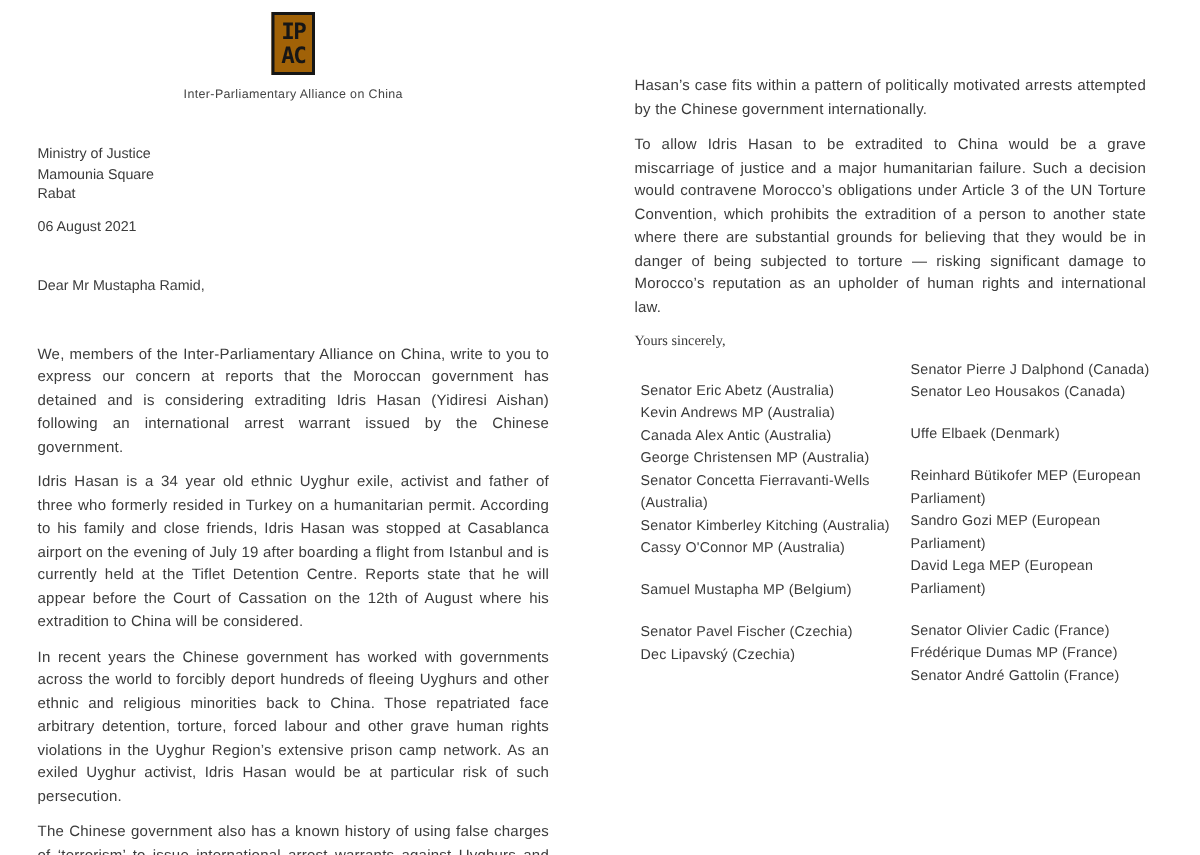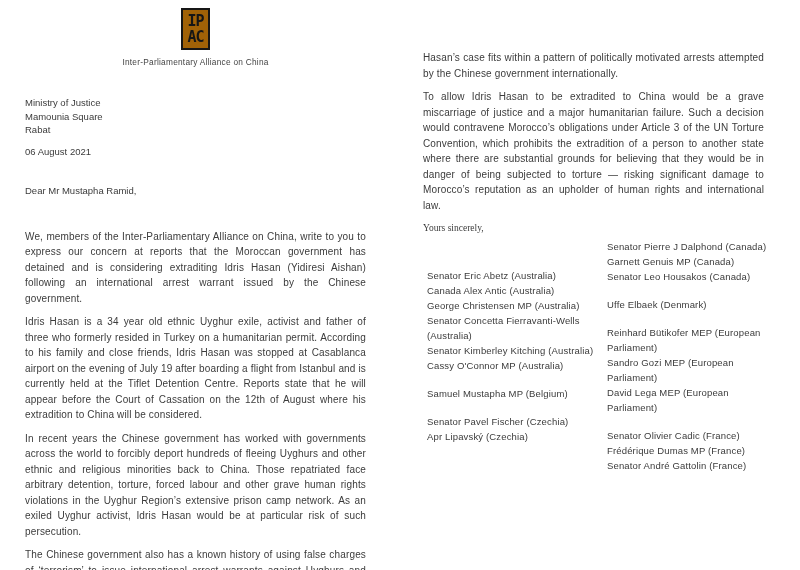--- a/index.html
+++ b/index.html
@@ -104,20 +104,23 @@
 
     <div class="closing">Yours sincerely,</div>
 
     <div class="signatories">
       <div class="sig-col sig-col-left">
           <div class="sig-group">
             <div class="sig-entry">
               <div class="sig-line">Senator Eric Abetz (Australia)</div>
             </div>
             <div class="sig-entry">
+              <div class="sig-line">Kevin Andrews MP (Australia)</div>
+            </div>
+            <div class="sig-entry">
               <div class="sig-line">Canada Alex Antic (Australia)</div>
             </div>
             <div class="sig-entry">
               <div class="sig-line">George Christensen MP (Australia)</div>
             </div>
             <div class="sig-entry">
               <div class="sig-line">Senator Concetta Fierravanti-Wells</div>
               <div class="sig-line">(Australia)</div>
             </div>
             <div class="sig-entry">
@@ -130,31 +133,28 @@
           <div class="sig-group">
             <div class="sig-entry">
               <div class="sig-line">Samuel Mustapha MP (Belgium)</div>
             </div>
           </div>
           <div class="sig-group">
             <div class="sig-entry">
               <div class="sig-line">Senator Pavel Fischer (Czechia)</div>
             </div>
             <div class="sig-entry">
-              <div class="sig-line">Apr Lipavský (Czechia)</div>
+              <div class="sig-line">Dec Lipavský (Czechia)</div>
             </div>
           </div>
         </div>
       <div class="sig-col sig-col-right">
           <div class="sig-group">
             <div class="sig-entry">
               <div class="sig-line">Senator Pierre J Dalphond (Canada)</div>
-            </div>
-            <div class="sig-entry">
-              <div class="sig-line">Garnett Genuis MP (Canada)</div>
             </div>
             <div class="sig-entry">
               <div class="sig-line">Senator Leo Housakos (Canada)</div>
             </div>
           </div>
           <div class="sig-group">
             <div class="sig-entry">
               <div class="sig-line">Uffe Elbaek (Denmark)</div>
             </div>
           </div>

